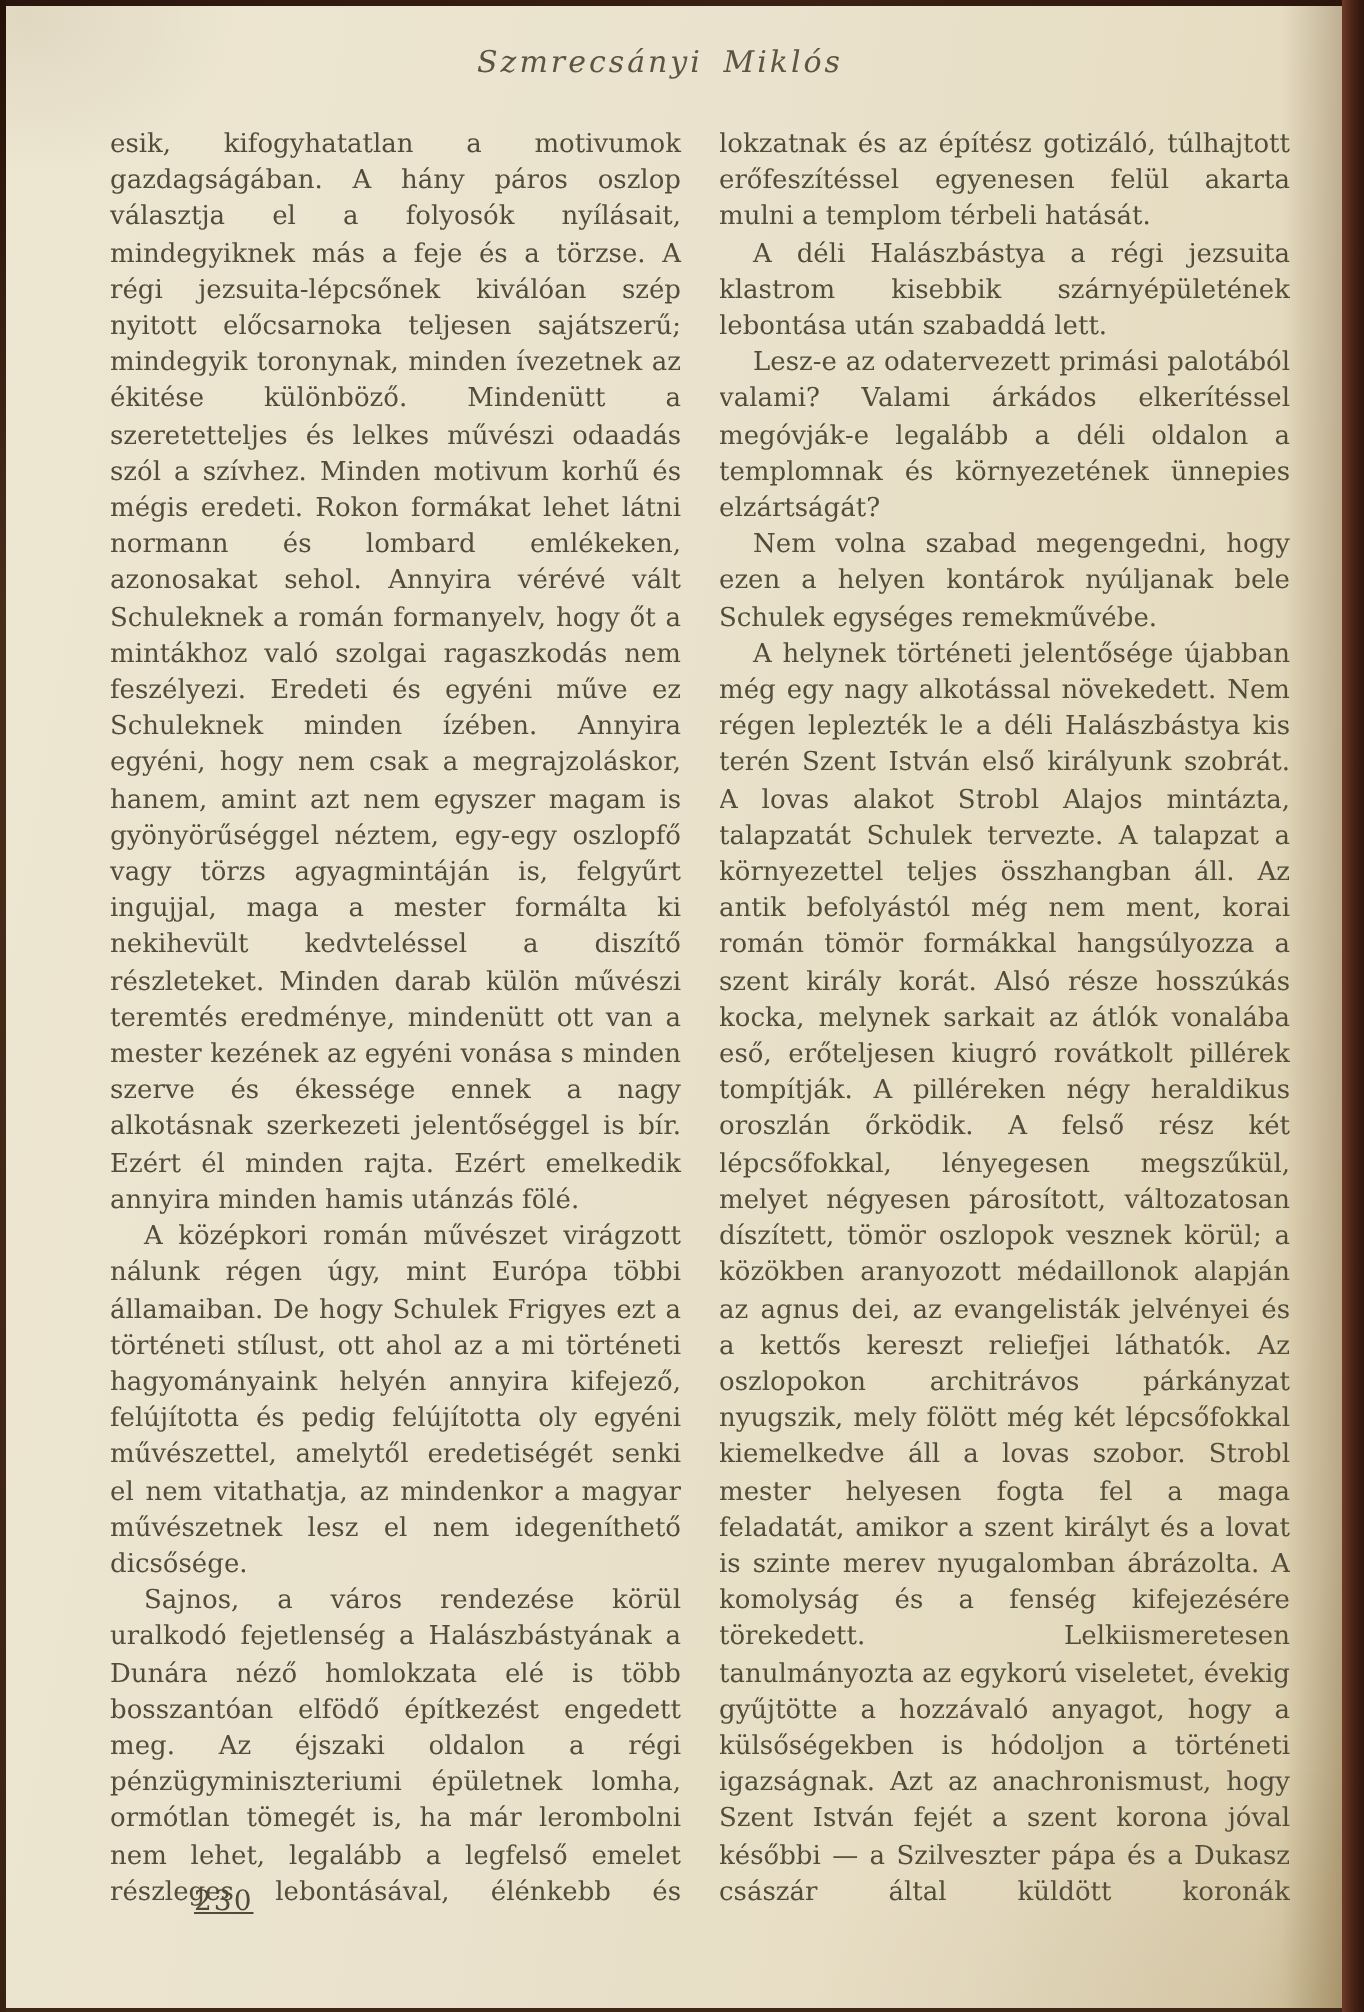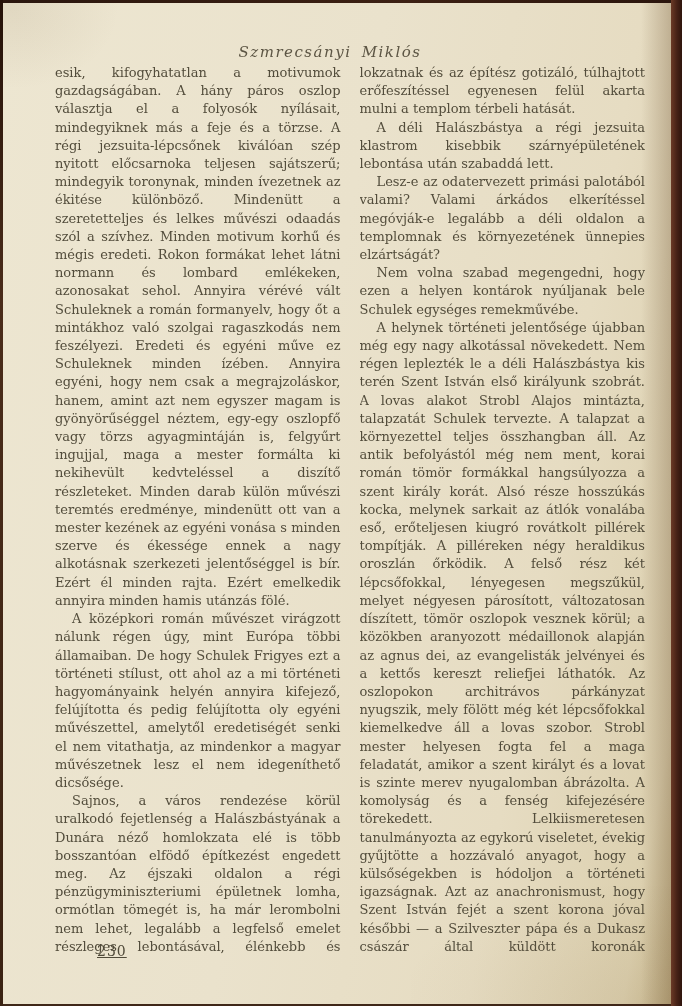--- a/index.html
+++ b/index.html
@@ -36,21 +36,21 @@
     background: linear-gradient(to right, #6b3a26, #452116 55%, #2e140c);
     z-index: 5;
   }
   .gutter-shadow {
     position: absolute; top: 0; bottom: 0; right: 11px; width: 30px;
     background: linear-gradient(to right, rgba(110, 80, 40, 0), rgba(96, 66, 32, 0.28));
     z-index: 4;
   }
   .running-header {
     position: absolute;
-    top: 43px; left: 0; width: 660px;
+    top: 22px; left: 0; width: 660px;
     text-align: center;
     font-style: italic;
     font-size: 15px;
     letter-spacing: 1.5px;
     word-spacing: 4px;
     color: #5c5544;
   }
   .columns {
     position: absolute;
     top: 64px; left: 55px;

